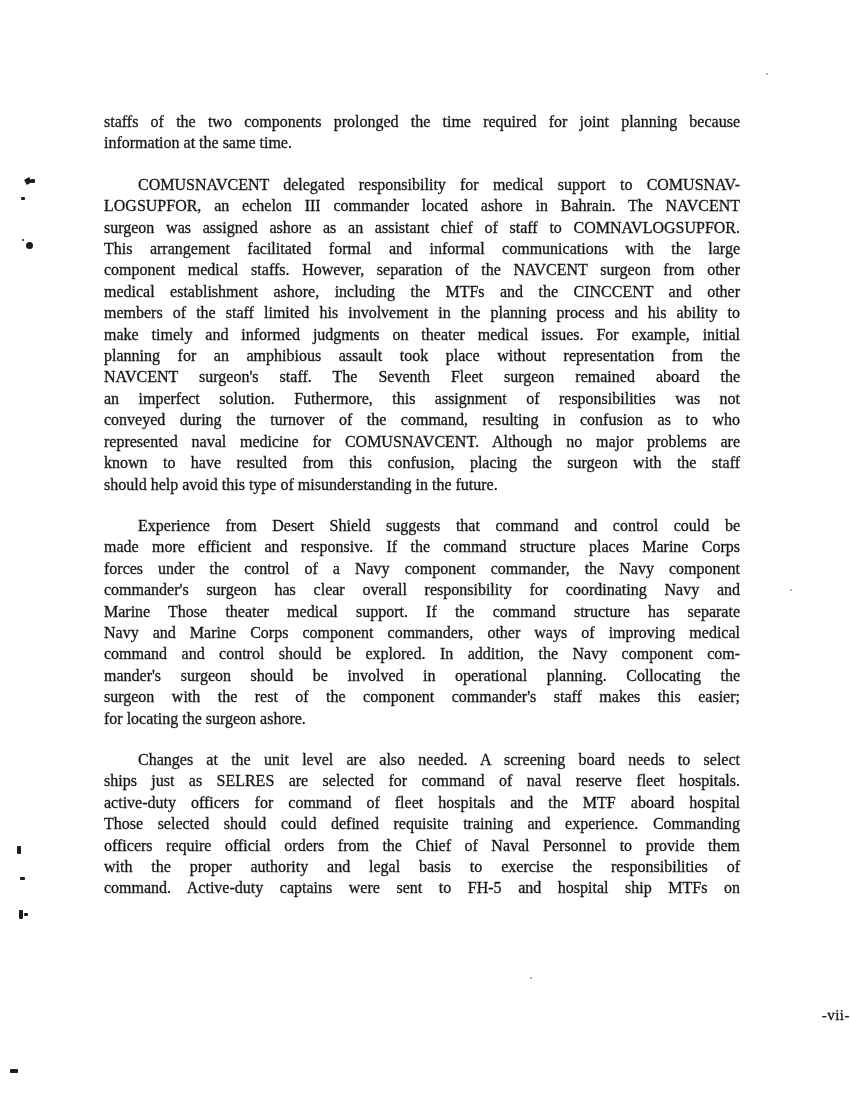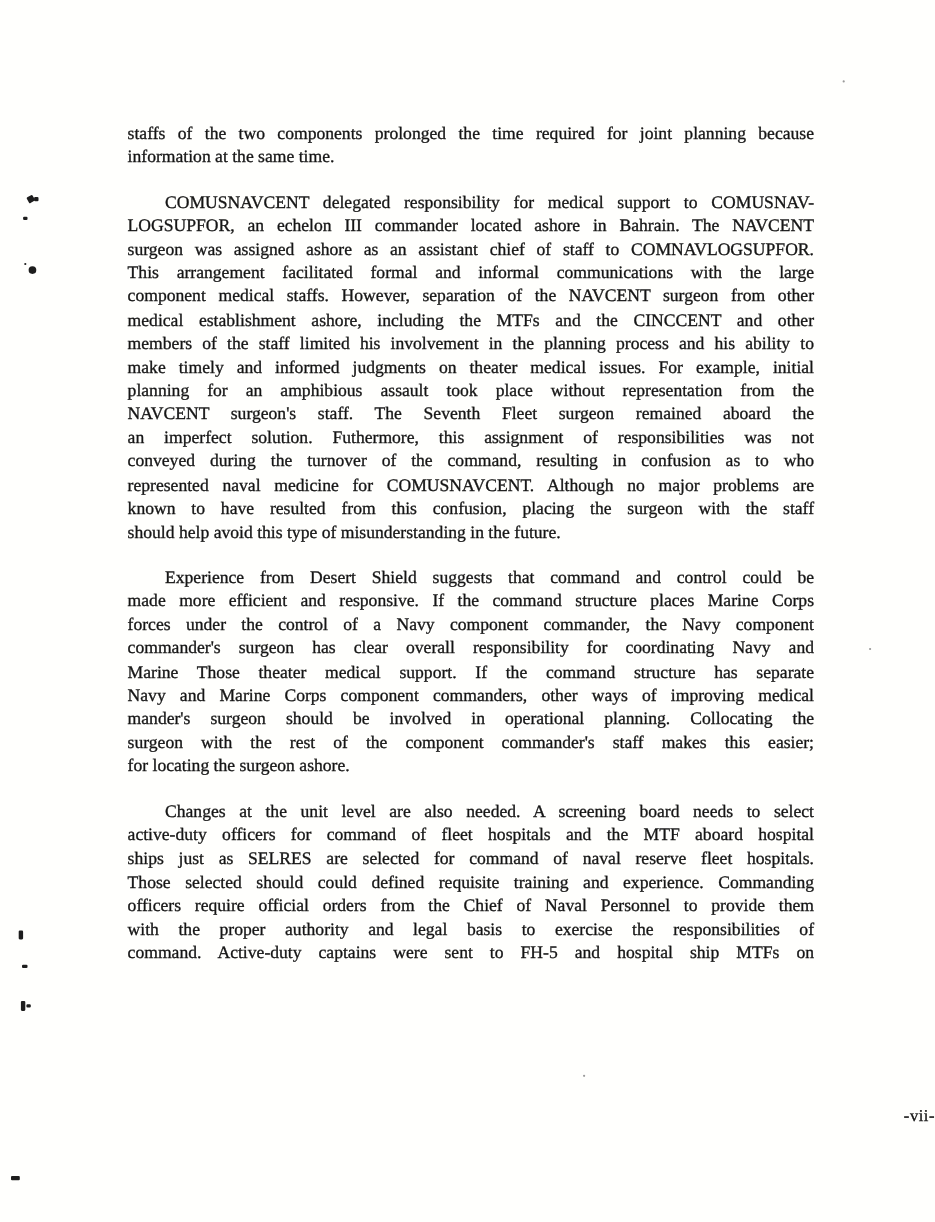--- a/index.html
+++ b/index.html
@@ -14,21 +14,21 @@
   }
   .text-block {
     position: absolute;
     left: 104px;
     top: 111px;
     width: 636px;
     font-size: 16px;
     line-height: 21.4px;
     -webkit-text-stroke: 0.3px #161616;
   }
-  .para { margin: 0 0 20px 12px; }
+  .para { margin: 0 0 20px 0; }
   .para .line {
     text-align: justify;
     text-align-last: justify;
   }
   .para .line:last-child { text-align-last: left; }
   .para.justify-last .line:last-child { text-align-last: justify; }
   .para.indent .line:first-child { text-indent: 34px; }
   .page-footer {
     position: absolute;
     top: 1007px;
@@ -75,28 +75,29 @@
         <div class="line">known to have resulted from this confusion, placing the surgeon with the staff</div>
         <div class="line">should help avoid this type of misunderstanding in the future.</div>
       </div>
     <div class="para indent">
         <div class="line">Experience from Desert Shield suggests that command and control could be</div>
         <div class="line">made more efficient and responsive.  If the command structure places Marine Corps</div>
         <div class="line">forces under the control of a Navy component commander, the Navy component</div>
         <div class="line">commander's surgeon has clear overall responsibility for coordinating Navy and</div>
         <div class="line">Marine Those theater medical support.  If the command structure has separate</div>
         <div class="line">Navy and Marine Corps component commanders, other ways of improving medical</div>
+        <div class="line">command and control should be explored.  In addition, the Navy component com-</div>
         <div class="line">mander's surgeon should be involved in operational planning.   Collocating the</div>
         <div class="line">surgeon with the rest of the component commander's staff makes this easier;</div>
         <div class="line">for locating the surgeon ashore.</div>
       </div>
     <div class="para indent justify-last">
         <div class="line">Changes at the unit level are also needed.  A screening board needs to select</div>
+        <div class="line">ships just as SELRES are selected for command of naval reserve fleet hospitals.</div>
         <div class="line">active-duty officers for command of fleet hospitals and the MTF aboard hospital</div>
-        <div class="line">ships just as SELRES are selected for command of naval reserve fleet hospitals.</div>
         <div class="line">Those selected should could defined requisite training and experience.  Commanding</div>
         <div class="line">officers require official orders from the Chief of Naval Personnel to provide them</div>
         <div class="line">with the proper authority and legal basis to exercise the responsibilities of</div>
         <div class="line">command.  Active-duty captains were sent to FH-5 and hospital ship MTFs on</div>
       </div>
   </div>
 
   <div class="page-footer">-vii-</div>
 
   <div class="speck sq" style="left:25px; top:178px; width:6px; height:6px; transform:rotate(-30deg);"></div>

